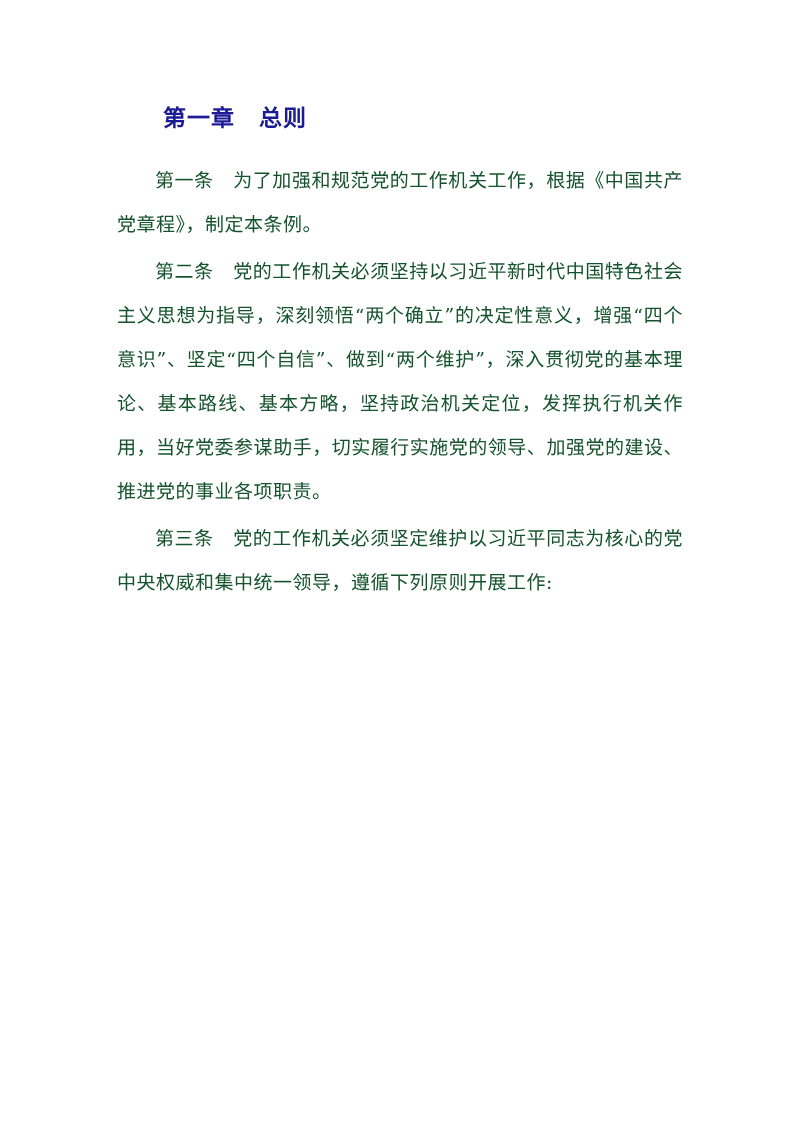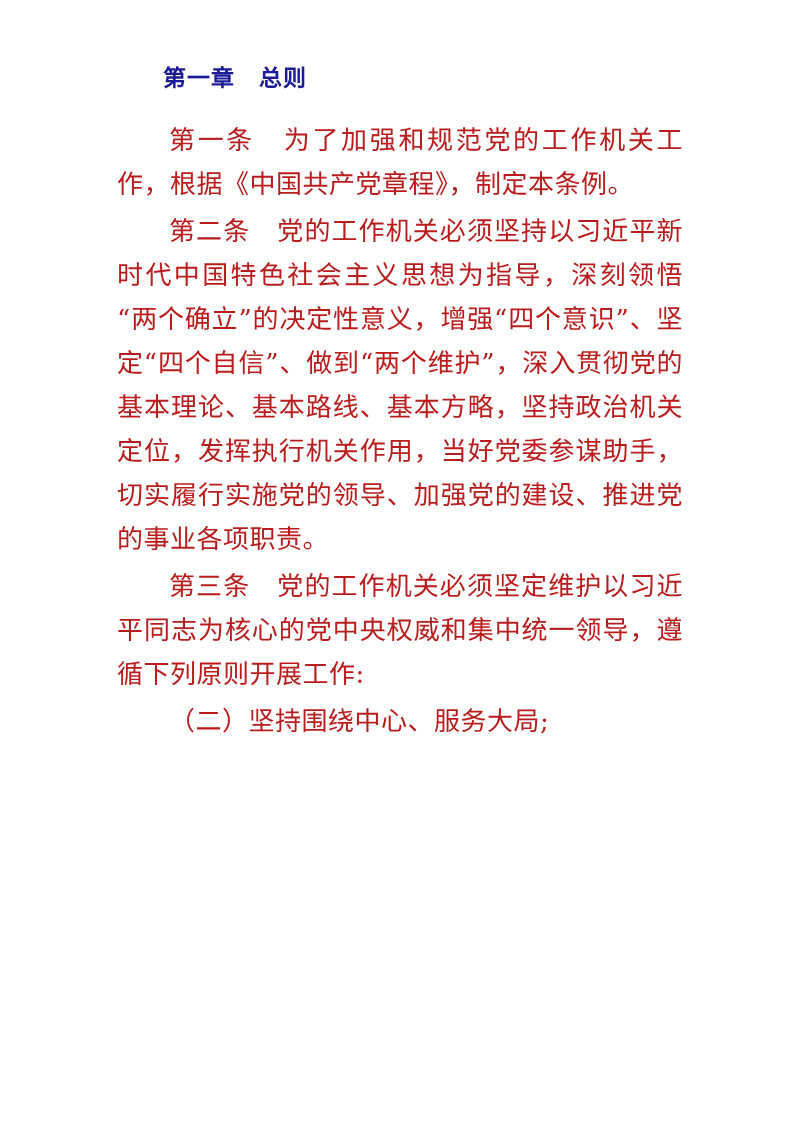--- a/index.html
+++ b/index.html
@@ -6,36 +6,36 @@
     margin: 0;
     padding: 0;
     background: #ffffff;
   }
   .page {
     position: relative;
     width: 793px;
     height: 1122px;
     background: #ffffff;
     box-sizing: border-box;
-    padding: 64px 110px 0 117px;
+    padding: 104px 110px 0 117px;
     overflow: hidden;
     font-family: "DejaVu Serif", "Liberation Serif", serif;
   }
   .chapter-heading {
     font-size: 23px;
     font-weight: bold;
     color: #1b1b96;
     line-height: 28px;
     margin: 0 0 26px 0;
     text-indent: 2em;
     letter-spacing: 1px;
   }
   p.body-para {
-    font-size: 26px;
-    color: #b91c1c;
+    font-size: 19px;
+    color: #14532d;
     line-height: 44px;
     margin: 0 0 3px 0;
     text-indent: 2em;
     text-align: justify;
     letter-spacing: 0.5px;
     word-break: break-all;
   }
 </style>
 </head>
 <body>
@@ -43,16 +43,15 @@
 <div class="page">
   <h1 class="chapter-heading">第一章　总则</h1>
 
   <p class="body-para">第一条　为了加强和规范党的工作机关工作，根据《中国共产党章程》，制定本条例。</p>
 
   <p class="body-para">第二条　党的工作机关必须坚持以习近平新时代中国特色社会主义思想为指导，深刻领悟“两个确立”的决定性意义，增强“四个意识”、坚定“四个自信”、做到“两个维护”，深入贯彻党的基本理论、基本路线、基本方略，坚持政治机关定位，发挥执行机关作用，当好党委参谋助手，切实履行实施党的领导、加强党的建设、推进党的事业各项职责。</p>
 
   <p class="body-para">第三条　党的工作机关必须坚定维护以习近平同志为核心的党中央权威和集中统一领导，遵循下列原则开展工作:</p>
 
 
-  <p class="body-para">（二）坚持围绕中心、服务大局;</p>
 
 
 </div>
 
 </body></html>

